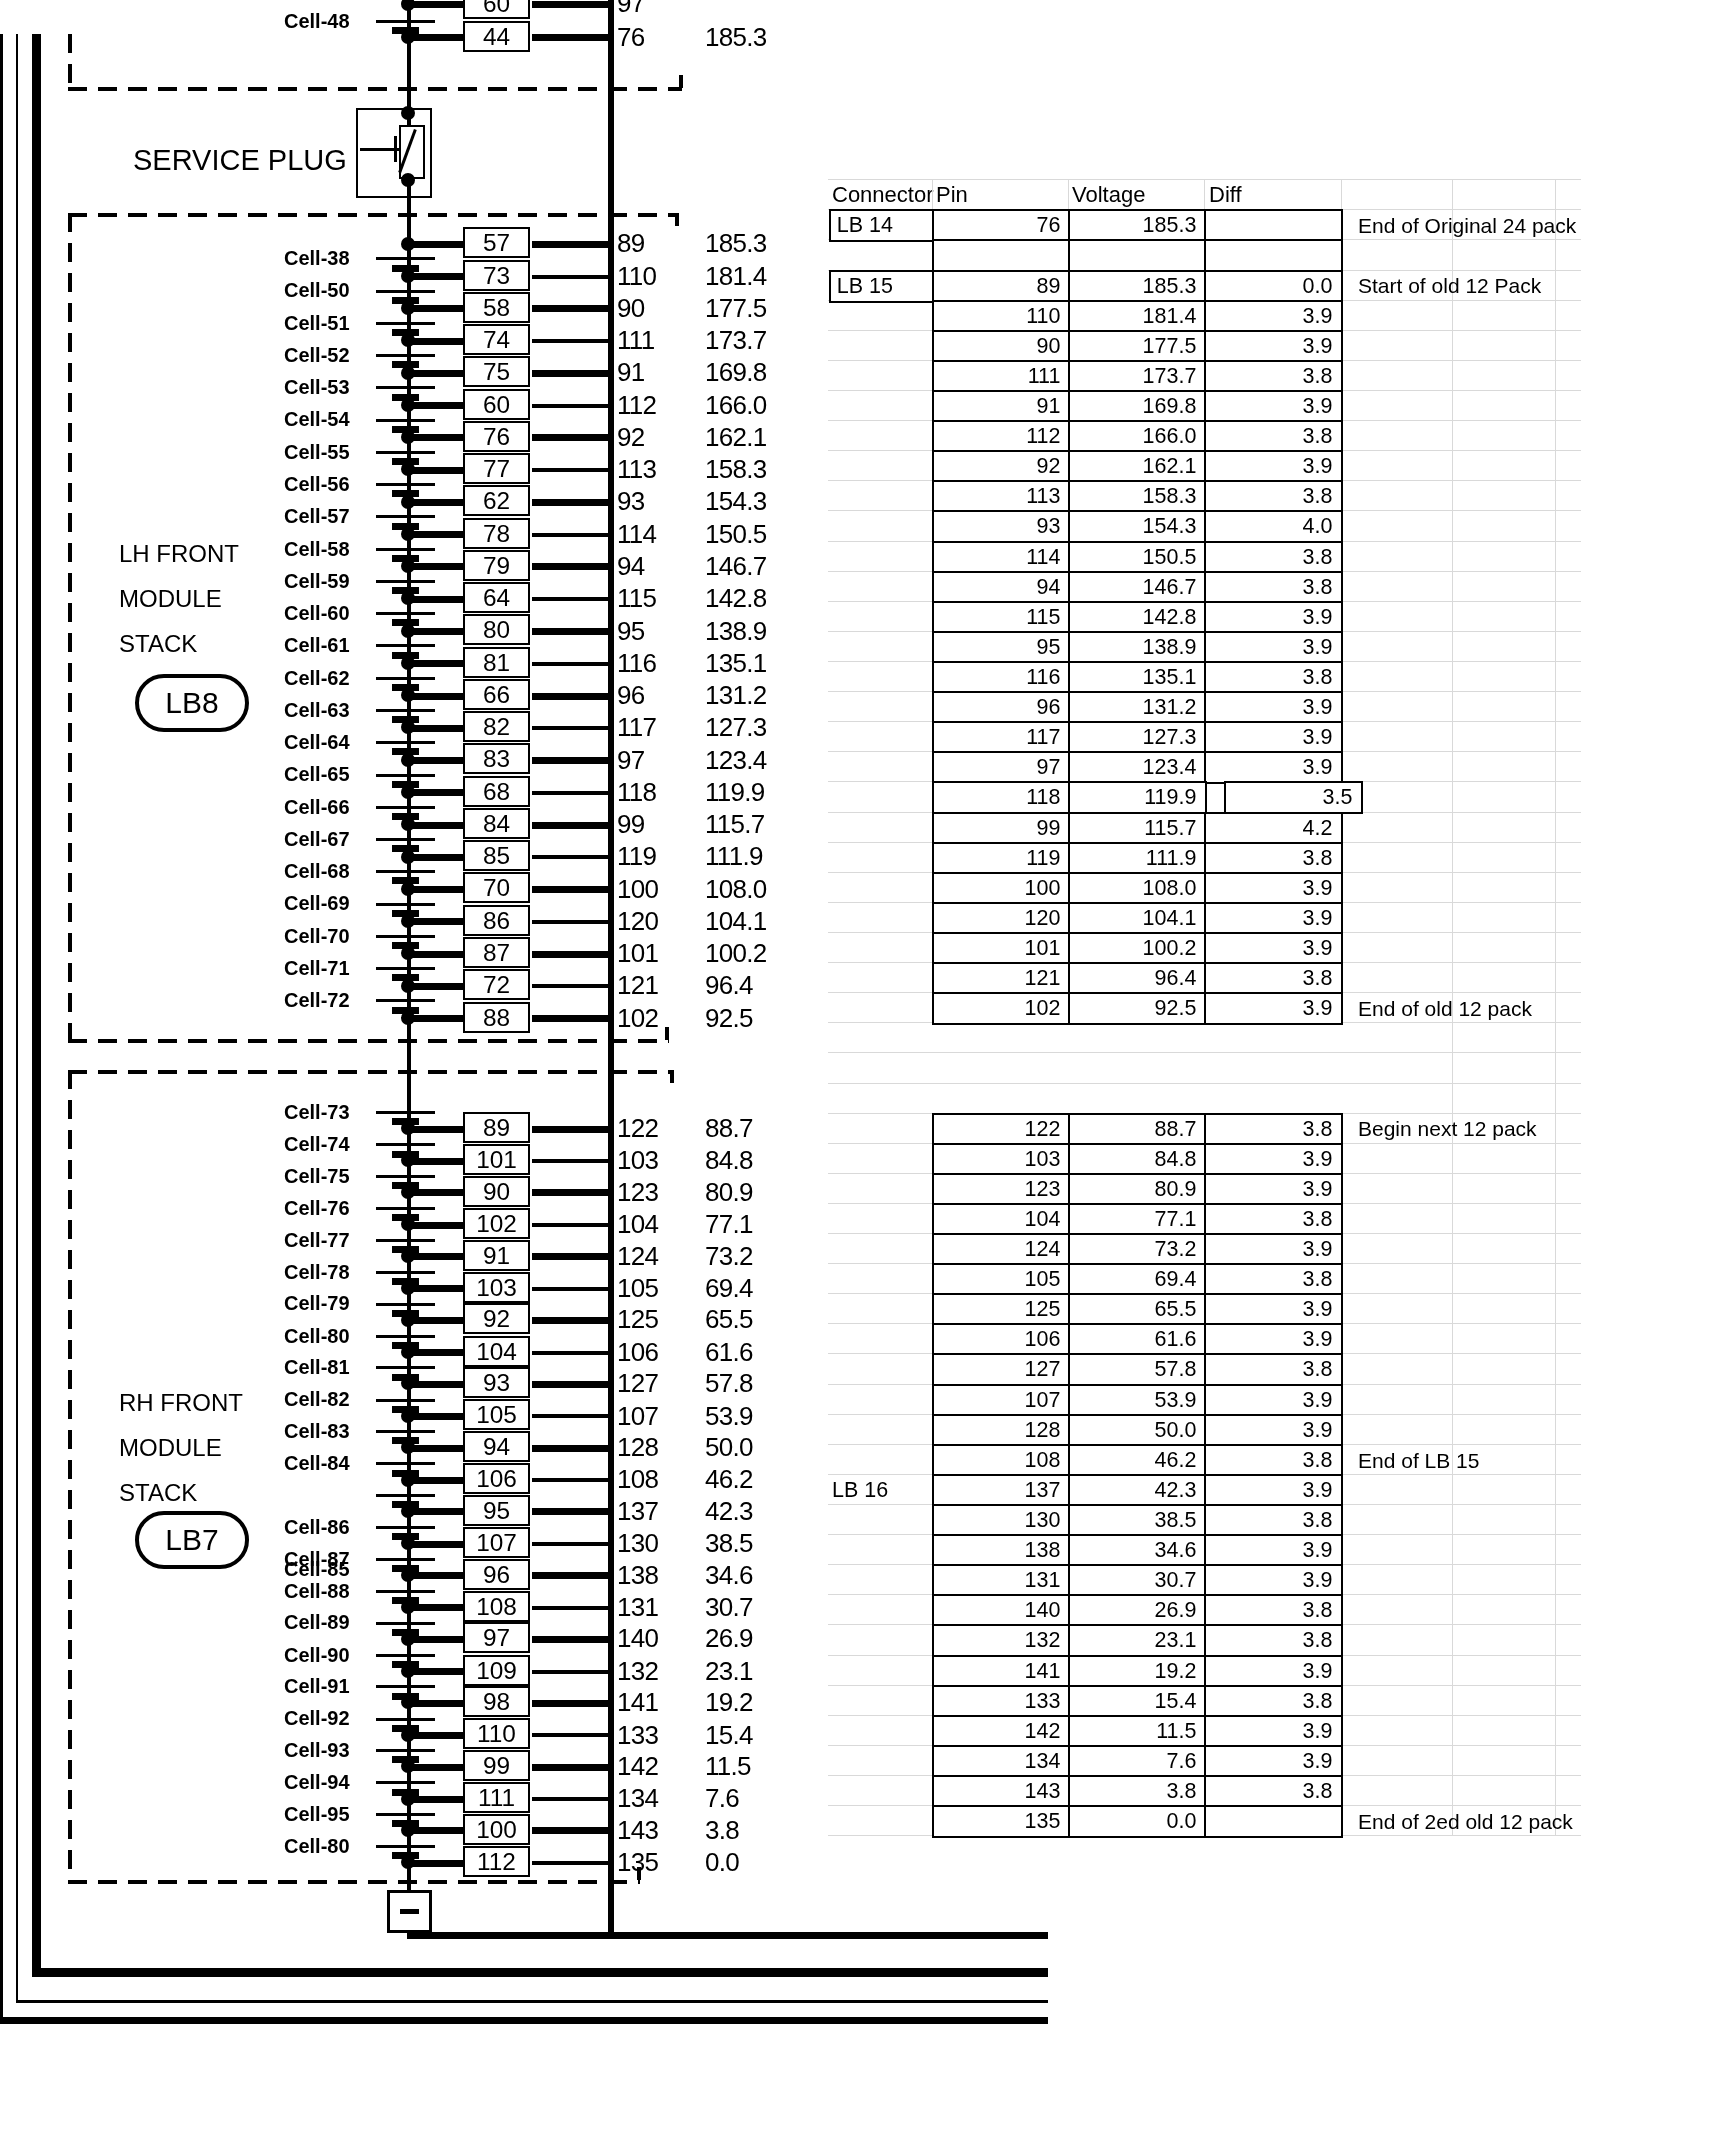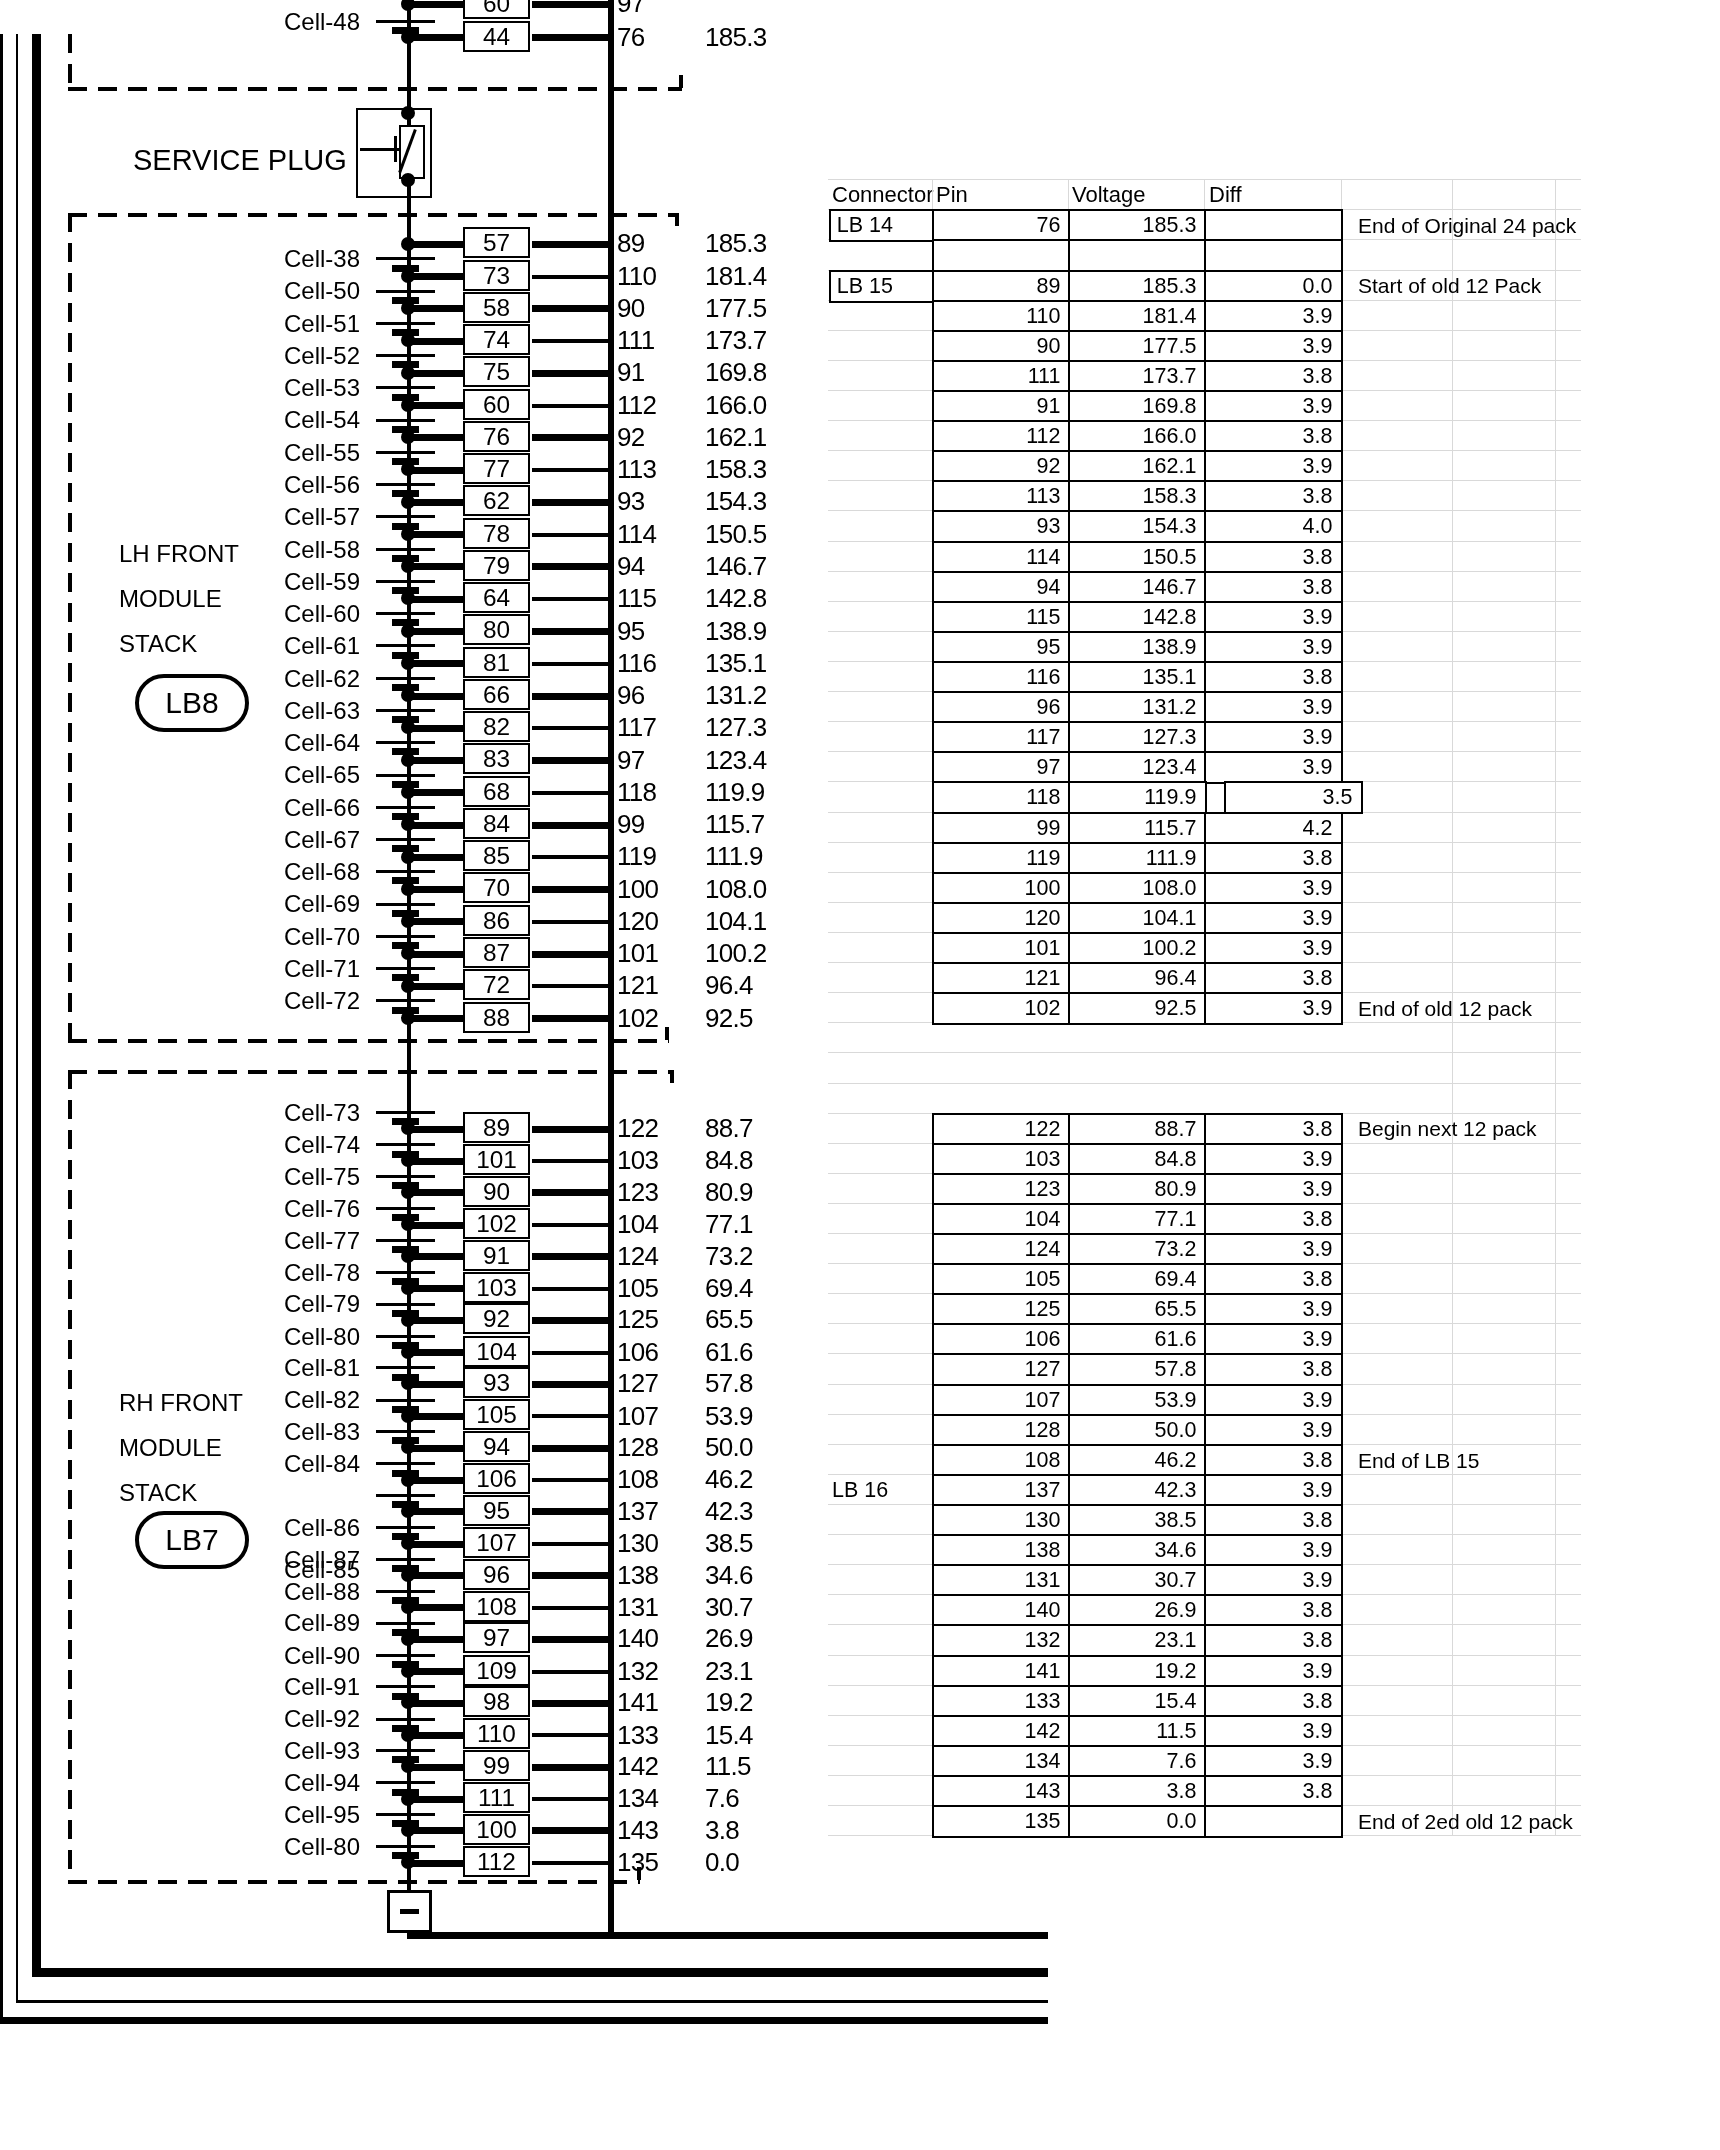--- a/index.html
+++ b/index.html
@@ -1,20 +1,20 @@
 <!DOCTYPE html>
 <html style="font-size:11.5px"><head>
 <meta charset="utf-8">
 <style>
   html,body{margin:0;padding:0;background:#fff;}
   #canvas{position:relative;width:1721px;height:2151px;background:#fff;overflow:hidden;
           font-family:"Liberation Sans",sans-serif;color:#000;}
   .t{position:absolute;white-space:nowrap;color:#000;}
   .ink{position:absolute;background:#000;}
-  .lbl{font-size:24px;line-height:27px;}
+  .lbl{font-size:20px;line-height:27px;font-weight:bold;}
   .num{font-size:26px;line-height:29px;letter-spacing:-0.7px;}
   .secl{font-size:24px;line-height:30px;}
   .pill{position:absolute;border:4.3px solid #000;border-radius:29px;width:106px;height:50px;
         text-align:center;font-size:30px;line-height:50px;background:#fff;}
   .pinbox{position:absolute;left:463px;width:63px;height:27px;border:2.9px solid #000;background:#fff;
           text-align:center;font-size:24.4px;line-height:27px;font-family:"Liberation Sans",sans-serif;}
   .dash-h{position:absolute;height:3.6px;background:repeating-linear-gradient(to right,#000 0 18.6px,transparent 18.6px 30px);}
   .dash-v{position:absolute;width:3.6px;background:repeating-linear-gradient(to bottom,#000 0 18.6px,transparent 18.6px 30px);}
   .dot{position:absolute;width:14.3px;height:14.3px;border-radius:50%;background:#000;}
   .tcell{position:absolute;border:2.2px solid #000;background:#fff;font-size:21.5px;line-height:29px;

